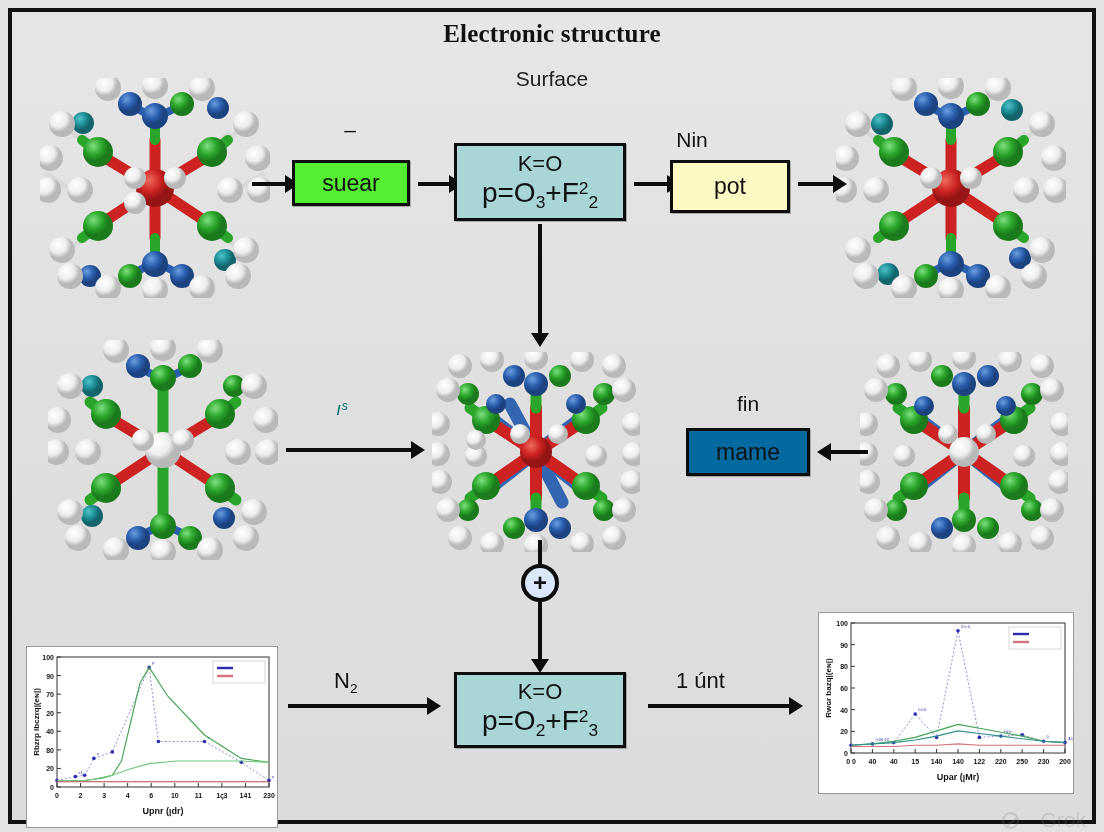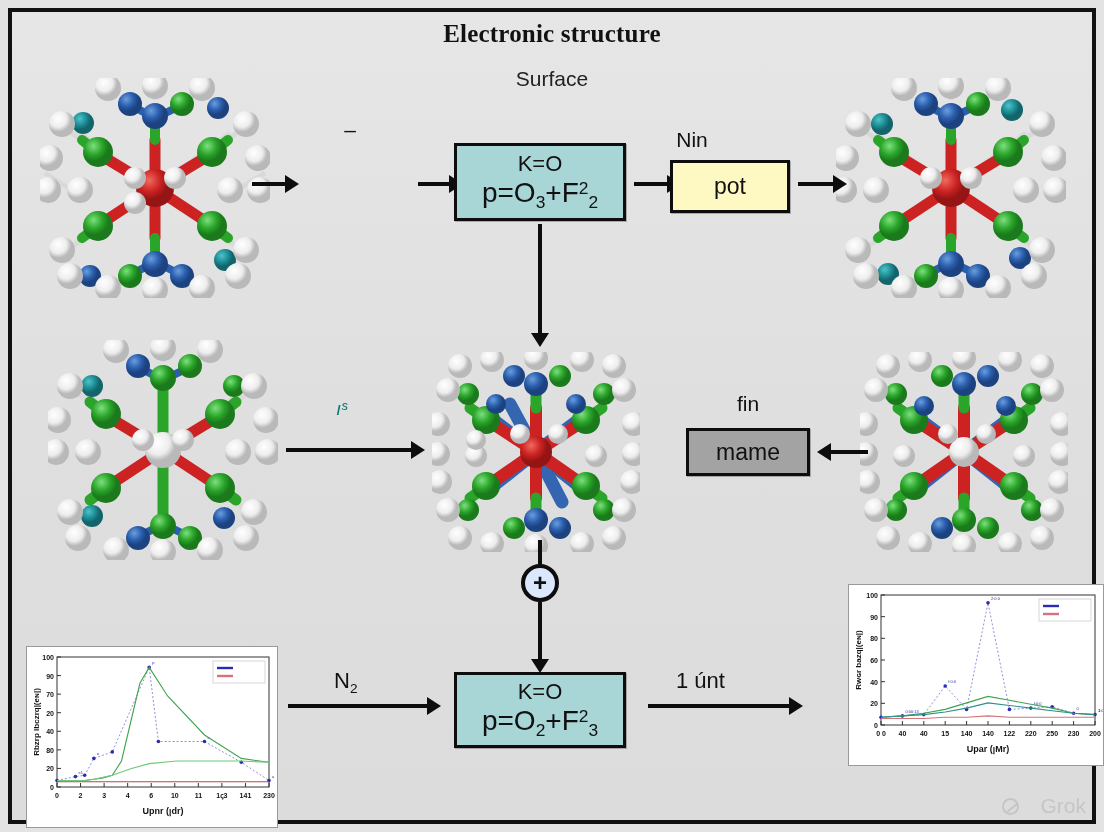--- a/index.html
+++ b/index.html
@@ -85,21 +85,21 @@
 
   
   .mol{position:absolute;}
   .mol svg{display:block;}
 
   
   .chart{position:absolute;background:#fff;border:1px solid #999;}
   .chart svg{display:block;}
 
   .watermark{
-    position:absolute;right:18px;bottom:14px;
+    position:absolute;right:18px;bottom:0;
     font-size:21px;color:rgba(120,120,120,.22);
     display:flex;align-items:center;gap:21px;
     pointer-events:none;
   }
   .watermark .wm-ring{
     width:17px;height:17px;border:2px solid rgba(120,120,120,.22);
     border-radius:50%;box-sizing:border-box;position:relative;
   }
   .watermark .wm-ring:after{
     content:"";position:absolute;left:2px;top:7px;width:12px;height:2px;
@@ -530,20 +530,23 @@
           <circle cx="164" cy="104" r="11"></circle>
         <circle cx="88" cy="82" r="10"></circle>
           <circle cx="126" cy="82" r="10"></circle>
       </g>
     </svg>
   </div>
 
   <div class="ah" style="left:252px;top:182px;width:34px;"></div>
 
   <div class="boxlabel" style="left:300px;top:118px;width:100px;">–</div>
+  <div class="pbox" id="greenbox" style="left:292px;top:160px;width:118px;height:46px;background:#55ee33;">
+    <span class="one">suear</span>
+  </div>
 
   <div class="ah" style="left:418px;top:182px;width:32px;"></div>
 
   <div class="pbox" style="left:454px;top:143px;width:172px;height:78px;background:#a8d5d5;">
     <span class="l1">K=O</span>
     <span class="l2"><span>p=O</span><sub>3</sub><span>+F</span><sup>2</sup><sub>2</sub></span>
   </div>
 
   <div class="ah" style="left:634px;top:182px;width:34px;"></div>
 
@@ -553,21 +556,21 @@
   </div>
 
   <div class="ah" style="left:798px;top:182px;width:36px;"></div>
 
   <div class="av" style="left:538px;top:224px;height:110px;"></div>
 
   <div class="tinylabel" style="left:336px;top:398px;font-size:19px;">ıˢ</div>
   <div class="ah" style="left:286px;top:448px;width:126px;"></div>
 
   <div class="boxlabel" style="left:688px;top:392px;width:120px;">fin</div>
-  <div class="pbox" style="left:686px;top:428px;width:124px;height:48px;background:#a3a3a3;">
+  <div class="pbox" style="left:686px;top:428px;width:124px;height:48px;background:#0369a1;">
     <span class="one">mame</span>
   </div>
   <div class="ah rev" style="left:830px;top:450px;width:38px;"></div>
 
   <div class="avplain" style="left:538px;top:540px;height:26px;"></div>
   <div class="plusnode" style="left:521px;top:564px;">
     <span>+</span>
   </div>
   <div class="av" style="left:538px;top:602px;height:58px;"></div>
 
@@ -642,21 +645,21 @@
         <text x="245" y="130.5" font-size="4" font-family="&quot;Liberation Sans&quot;,sans-serif" fill="#2a2ab4">a</text>
         <path d="M 30.0 133.5 L 48.4 133.5 L 57.7 133.5 L 66.9 132.2 L 76.1 130.9 L 85.3 128.3 L 94.5 114.0 L 103.7 75.0 L 113.0 36.0 L 122.2 20.4 L 140.6 49.0 L 177.5 88.0 L 214.3 111.4 L 242.0 115.3" fill="none" stroke="#3fa34f" stroke-width="1.1" stroke-dasharray="none" opacity="1"></path>
         <path d="M 30.0 133.5 L 48.4 133.5 L 57.7 133.5 L 66.9 132.2 L 85.3 128.3 L 103.7 121.8 L 122.2 116.6 L 149.8 114.0 L 177.5 114.0 L 214.3 114.0 L 242.0 115.3" fill="none" stroke="#6fc97a" stroke-width="1.1" stroke-dasharray="none" opacity="1"></path>
         <path d="M 30.0 134.8 L 242.0 134.8" fill="none" stroke="#b4474c" stroke-width="1.1" stroke-dasharray="none" opacity="1"></path>
         <rect x="186" y="14" width="52" height="22" fill="#fff" stroke="#bbb" stroke-width="0.6"></rect>
         <line x1="190" y1="21" x2="206" y2="21" stroke="#2a2ab4" stroke-width="2.4"></line>
         <line x1="190" y1="29" x2="206" y2="29" stroke="#d4737a" stroke-width="2.4"></line>
       </svg>
   </div>
 
-  <div class="chart" style="left:818px;top:584px;width:254px;height:180px;margin-left:30px;">
+  <div class="chart" style="left:818px;top:612px;width:254px;height:180px;">
     <svg id="svg-chart-right" width="254" height="180" viewBox="0 0 254 180">
         <rect x="0" y="0" width="254" height="180" fill="#ffffff"></rect>
         <rect x="32" y="10" width="214" height="130" fill="none" stroke="#333" stroke-width="1"></rect>
         <line x1="32" y1="140" x2="36" y2="140" stroke="#333" stroke-width="1"></line>
         <text x="29" y="143" text-anchor="end" font-size="7" font-family="&quot;Liberation Sans&quot;,sans-serif" fill="#111" font-weight="bold">0</text>
         <line x1="32" y1="118.33333333333334" x2="36" y2="118.33333333333334" stroke="#333" stroke-width="1"></line>
         <text x="29" y="121.33333333333334" text-anchor="end" font-size="7" font-family="&quot;Liberation Sans&quot;,sans-serif" fill="#111" font-weight="bold">20</text>
         <line x1="32" y1="96.66666666666667" x2="36" y2="96.66666666666667" stroke="#333" stroke-width="1"></line>
         <text x="29" y="99.66666666666667" text-anchor="end" font-size="7" font-family="&quot;Liberation Sans&quot;,sans-serif" fill="#111" font-weight="bold">40</text>
         <line x1="32" y1="75" x2="36" y2="75" stroke="#333" stroke-width="1"></line>

